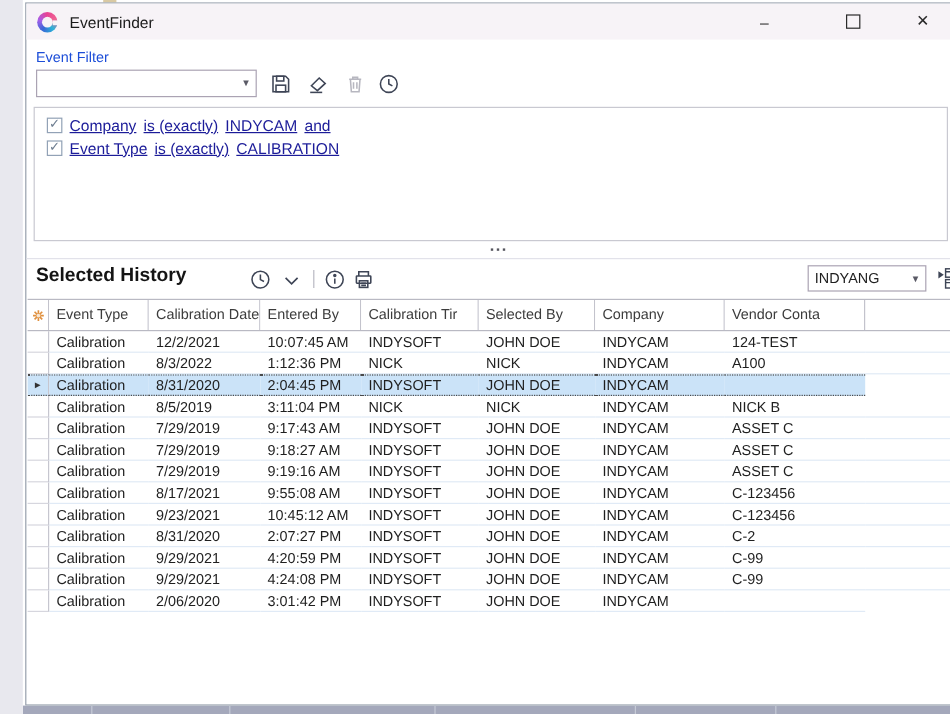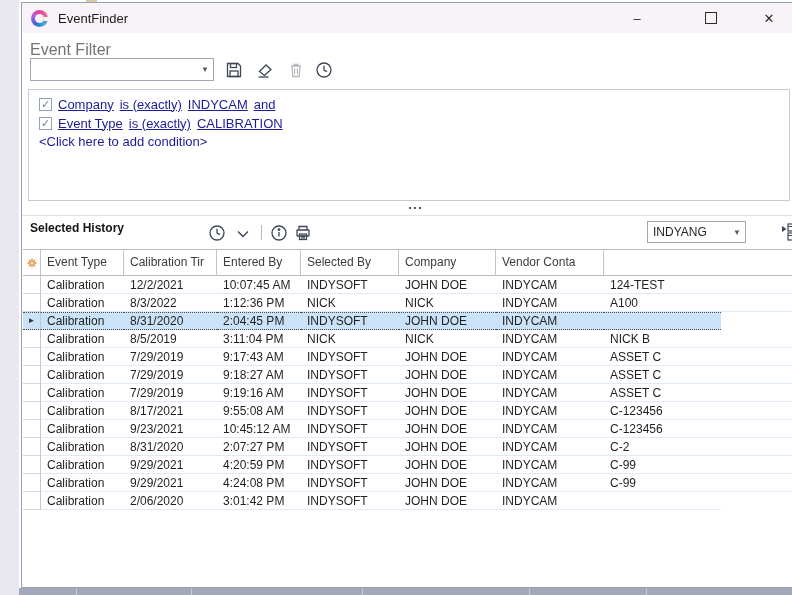--- a/index.html
+++ b/index.html
@@ -17,41 +17,41 @@
   .logo{position:absolute;left:9px;top:7px;width:17px;height:17px;border-radius:50%;
         background:conic-gradient(from 140deg,#2bb3d8,#3867d6,#a55eea,#e84393,#f06292,#2bb3d8);}
   .logo::after{content:"";position:absolute;inset:4px;background:#f7f3f7;border-radius:50%;}
   .logo::before{content:"";position:absolute;right:-1px;top:7px;width:5px;height:4px;background:#f7f3f7;}
   .title{position:absolute;left:36px;top:8px;font-size:13px;color:#1b1b1b;}
   .winbtn{position:absolute;top:0;width:46px;height:30px;display:flex;align-items:center;
           justify-content:center;font-size:13px;color:#2a2a2a;cursor:default;}
   .btn-min{left:592px;} .btn-max{left:666px;} .btn-close{left:724px;}
   .max-box{width:10px;height:10px;border:1px solid #2a2a2a;display:inline-block;}
   
-  .lbl{position:absolute;font-size:16px;color:#737373;}
+  .lbl{position:absolute;font-size:12px;color:#1d4ed8;}
   .combo{position:absolute;background:#fff;border:1px solid #aba3b3;box-sizing:border-box;
          font-size:12px;color:#1f1f1f;display:flex;align-items:center;}
   .combo .val{flex:1;padding-left:5px;white-space:nowrap;overflow:hidden;}
   .combo .arrow{width:16px;text-align:center;color:#5a5a66;font-size:8px;}
   .tool{position:absolute;width:24px;height:24px;display:flex;align-items:center;justify-content:center;}
   
   .cond-panel{position:absolute;left:6px;top:86px;width:762px;height:112px;background:#fff;
               border:1px solid #c9c9d1;box-sizing:border-box;font-size:13px;color:#1c1c99;}
   .cond-row{position:absolute;left:10px;height:18px;display:flex;align-items:center;gap:6px;white-space:nowrap;}
   .chk{width:13px;height:13px;border:1px solid #92a2b6;box-sizing:border-box;display:flex;
        align-items:center;justify-content:center;font-size:11px;color:#6d7d90;background:#fff;line-height:1;}
   .clink{text-decoration:underline;cursor:pointer;}
   .addcond{position:absolute;left:10px;top:44px;color:#1c1c99;cursor:pointer;}
   .vdots{position:absolute;left:774px;top:112px;width:6px;display:flex;flex-direction:column;gap:3px;align-items:center;}
   .vdots i{width:2px;height:2px;background:#4a4a52;}
   .hsplit{position:absolute;left:387px;top:204px;display:flex;gap:3px;}
   .hsplit i{width:2px;height:2px;background:#55555e;}
   .divline{position:absolute;left:0;top:212px;width:784px;height:1px;background:#e2e2ea;}
   
-  .sh-title{position:absolute;left:8px;top:218px;font-size:12px;font-weight:bold;color:#141414;}
+  .sh-title{position:absolute;left:8px;top:218px;font-size:16px;font-weight:bold;color:#141414;}
   .sep{position:absolute;width:1px;height:15px;background:#b9b9c2;}
   
   .grid{position:absolute;left:1px;top:246px;width:782px;}
   .trow{display:grid;grid-template-columns:18px 83px 93px 84px 98px 97px 108px 117px 1fr;}
   .thead{height:25px;border-top:1px solid #b9b9c3;border-bottom:1px solid #b9b9c3;}
   .thead .cell{line-height:24px;color:#3c3c3c;background:#fff;border-right:1px solid #c3c3cc;}
   .cell{font-size:12px;padding-left:6px;white-space:nowrap;overflow:hidden;box-sizing:border-box;}
   .body-row{height:18px;}
   .body-row .cell{line-height:18px;color:#1f1f1f;border-bottom:1px solid #e0eaf6;}
   .body-row .ind{border-right:1px solid #c6c6cf;border-bottom:1px solid #d6d6de;padding:0;
@@ -132,21 +132,20 @@
         <span class="clink">is (exactly)</span>
         <span class="clink">INDYCAM</span>
         <span class="clink">and</span>
       </div>
       <div class="cond-row" style="top:24px;">
         <span class="chk">✓</span>
         <span class="clink">Event Type</span>
         <span class="clink">is (exactly)</span>
         <span class="clink">CALIBRATION</span>
       </div>
-      <div class="addcond">&lt;Click here to add condition&gt;</div>
     </div>
     <div class="vdots">
         <i></i>
         <i></i>
         <i></i>
       </div>
     <div class="hsplit">
         <i></i>
         <i></i>
         <i></i>
@@ -176,21 +175,21 @@
     </span>
     <span class="tool" style="left:269px;top:218px;">
       <svg class="icon-svg" width="20" height="20" viewBox="0 0 20 20" fill="none" stroke="#3e4556" stroke-width="1.3">
         <path d="M6 7 V3.5 H14 V7"></path>
         <rect x="4" y="7" width="12" height="6" rx="0.5"></rect>
         <rect x="6.5" y="11" width="7" height="5.5"></rect>
         <path d="M8 13 H12 M8 14.8 H12"></path>
       </svg>
     </span>
 
-    <div class="combo" style="left:625px;top:218px;width:99px;height:22px;">
+    <div class="combo" style="left:651px;top:218px;width:99px;height:22px;">
       <span class="val">INDYANG</span>
       <span class="arrow">▼</span>
     </div>
     <span class="tool" style="left:757px;top:217px;">
       <svg class="icon-svg" width="22" height="22" viewBox="0 0 22 22" fill="none" stroke="#3e4556" stroke-width="1.2">
         <path d="M2 5 L6.5 8 L2 11 Z" fill="#3e4556" stroke="none"></path>
         <rect x="8" y="3" width="11" height="7"></rect>
         <path d="M8 5.5 H19 M13.5 5.5 V10"></path>
         <rect x="8" y="12" width="11" height="7"></rect>
         <path d="M8 14.5 H19 M13.5 14.5 V19"></path>
@@ -199,22 +198,23 @@
 
     <div class="grid">
       <div class="trow thead">
         <div class="cell ind">
           <svg class="icon-svg" width="12" height="12" viewBox="0 0 12 12" stroke="#e0903e" stroke-width="1.4">
             <path d="M6 1.5 V10.5 M1.5 6 H10.5 M2.8 2.8 L9.2 9.2 M9.2 2.8 L2.8 9.2"></path>
             <circle cx="6" cy="6" r="1.6" fill="#f6e6d2" stroke="none"></circle>
           </svg>
         </div>
         <div class="cell">Event Type</div>
+        <div class="cell">Calibration Date</div>
+        <div class="cell">Entered By</div>
         <div class="cell">Calibration Tir</div>
-        <div class="cell">Entered By</div>
         <div class="cell">Selected By</div>
         <div class="cell">Company</div>
         <div class="cell">Vendor Conta</div>
       </div>
       <div>
           <div class="trow body-row">
             <div class="cell ind"></div>
             <div class="cell">Calibration</div>
             <div class="cell">12/2/2021</div>
             <div class="cell">10:07:45 AM</div>

